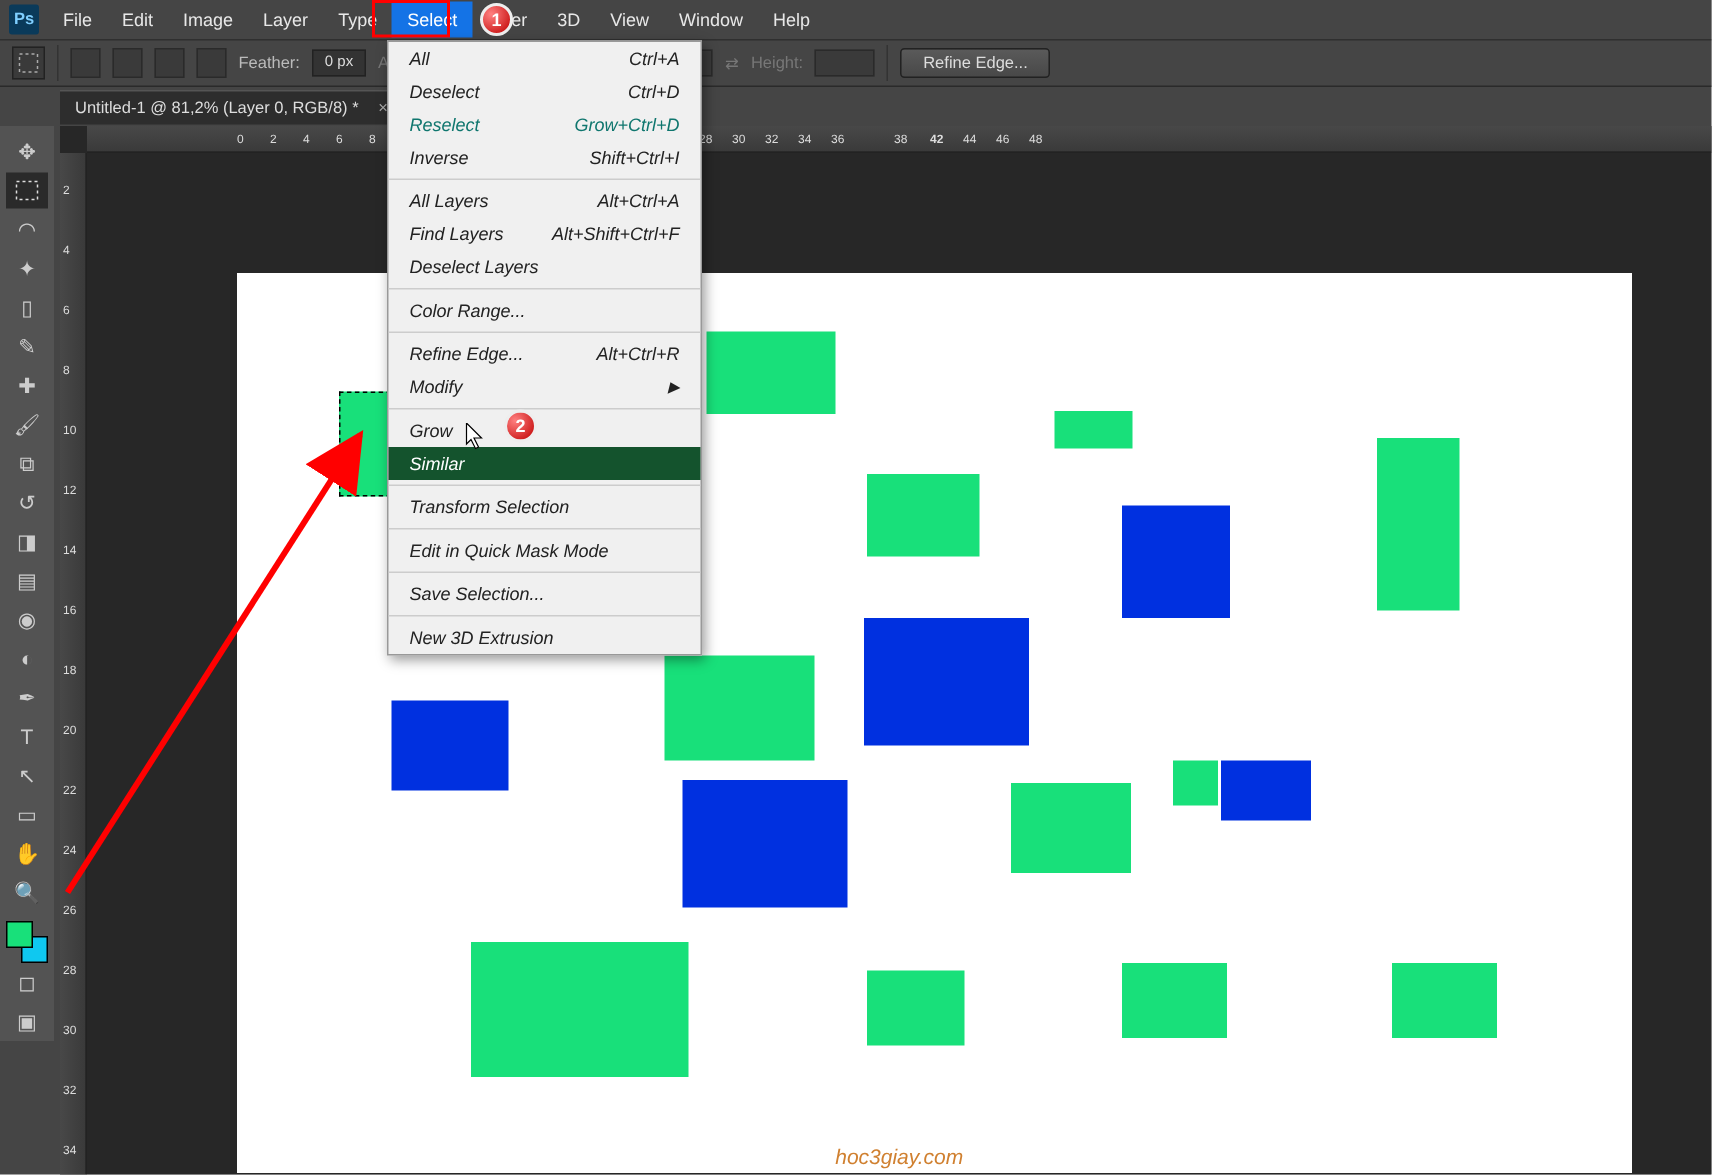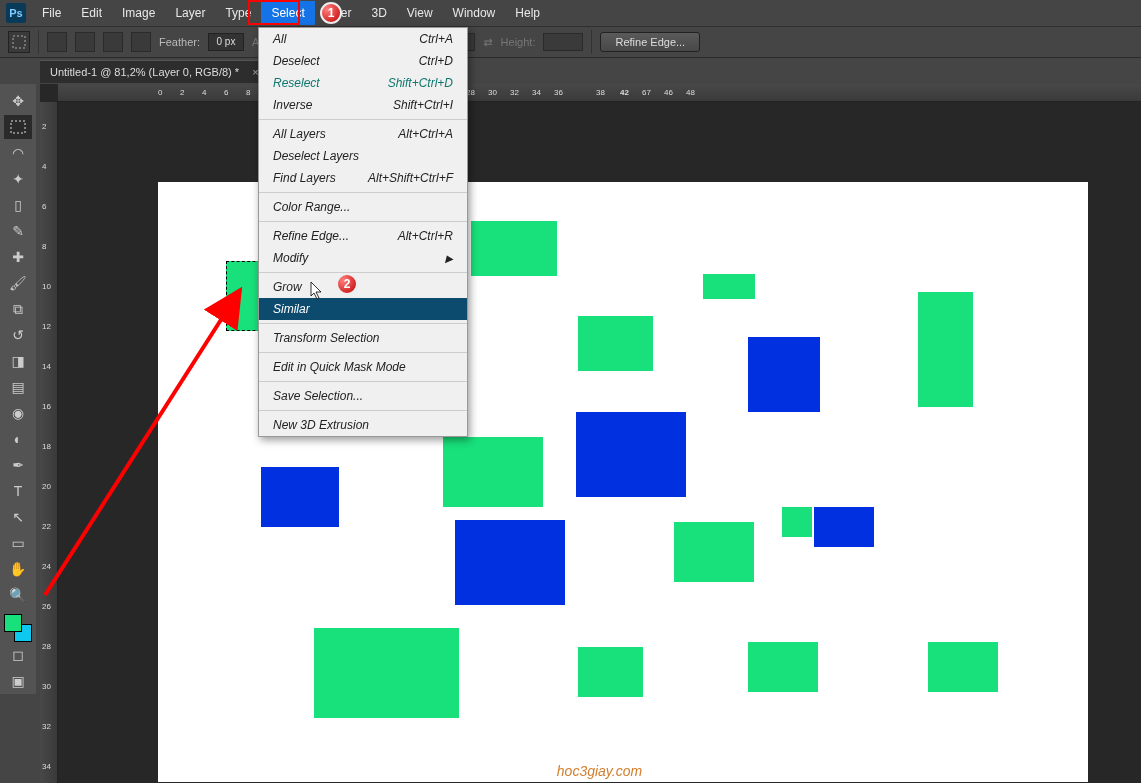--- a/index.html
+++ b/index.html
@@ -40,21 +40,21 @@
 .ruler-v .tick { position: absolute; left: 2px; font-size: 8px; color: #ddd; }
 .stage { position: absolute; left: 18px; top: 18px; right: 0; bottom: 0; overflow: hidden; }
 .canvas { position: absolute; left: 100px; top: 80px; width: 930px; height: 600px; background: #fff; }
 .rect { position: absolute; }
 .sel-ants { position: absolute; border: 1px dashed #000; }
 
 
 .dropdown { position: absolute; left: 258px; top: 27px; width: 210px; background: #f0f0f0; border: 1px solid #999; box-shadow: 2px 3px 8px rgba(0,0,0,.4); font-size: 12px; color: #222; z-index: 50; font-style: italic; }
 .dropdown .ditem { padding: 4px 14px; display: flex; justify-content: space-between; align-items: center; }
 .dropdown .ditem.disabled { color: #0f766e; }
-.dropdown .ditem.hl { background: #0c4a6e; color: #fff; }
+.dropdown .ditem.hl { background: #14532d; color: #fff; }
 .dropdown .dsep { height: 1px; background: #ccc; margin: 3px 0; }
 .dropdown .arrow { font-size: 10px; }
 
 
 .cursor { position: absolute; width: 14px; height: 18px; pointer-events: none; z-index: 60; }
 
 
 .annot-arrow { position: absolute; pointer-events: none; z-index: 55; }
 
 .watermark { position: absolute; left: 50%; transform: translateX(-50%); bottom: 4px; color: #d08030; font-size: 14px; z-index: 5; font-style: italic; }
@@ -162,21 +162,21 @@
       <span class="tick" style="left: 364px;">24</span>
       <span class="tick" style="left: 386px;">26</span>
       <span class="tick" style="left: 408px;">28</span>
       <span class="tick" style="left: 430px;">30</span>
       <span class="tick" style="left: 452px;">32</span>
       <span class="tick" style="left: 474px;">34</span>
       <span class="tick" style="left: 496px;">36</span>
       <span class="tick" style="left: 518px; padding-left: 20px;">38</span>
       <span class="tick" style="left: 540px; margin-top: 13px;">40</span>
       <span class="tick" style="left: 562px; font-weight: bold;">42</span>
-      <span class="tick" style="left: 584px;">67</span>
+      <span class="tick" style="left: 584px;">44</span>
       <span class="tick" style="left: 606px; text-align: center;">46</span>
       <span class="tick" style="left: 628px;">48</span>
     </div>
   <div class="ruler-v" id="ruler-v">
       <span class="tick" style="top: 20px;">2</span>
       <span class="tick" style="top: 60px;">4</span>
       <span class="tick" style="top: 100px;">6</span>
       <span class="tick" style="top: 140px;">8</span>
       <span class="tick" style="top: 180px;">10</span>
       <span class="tick" style="top: 220px;">12</span>
@@ -221,38 +221,38 @@
     <div class="ditem">
       <span>All</span>
       <span>Ctrl+A</span>
     </div>
     <div class="ditem">
       <span>Deselect</span>
       <span>Ctrl+D</span>
     </div>
     <div class="ditem disabled">
       <span>Reselect</span>
-      <span>Shift+Ctrl+D</span>
+      <span>Grow+Ctrl+D</span>
     </div>
     <div class="ditem">
       <span>Inverse</span>
       <span>Shift+Ctrl+I</span>
     </div>
     <div class="dsep"></div>
     <div class="ditem">
       <span>All Layers</span>
       <span>Alt+Ctrl+A</span>
     </div>
     <div class="ditem">
-      <span>Deselect Layers</span>
-      <span></span>
-    </div>
-    <div class="ditem">
       <span>Find Layers</span>
       <span>Alt+Shift+Ctrl+F</span>
+    </div>
+    <div class="ditem">
+      <span>Deselect Layers</span>
+      <span></span>
     </div>
     <div class="dsep"></div>
     <div class="ditem">
       <span>Color Range...</span>
       <span></span>
     </div>
     <div class="dsep"></div>
     <div class="ditem">
       <span>Refine Edge...</span>
       <span>Alt+Ctrl+R</span>

